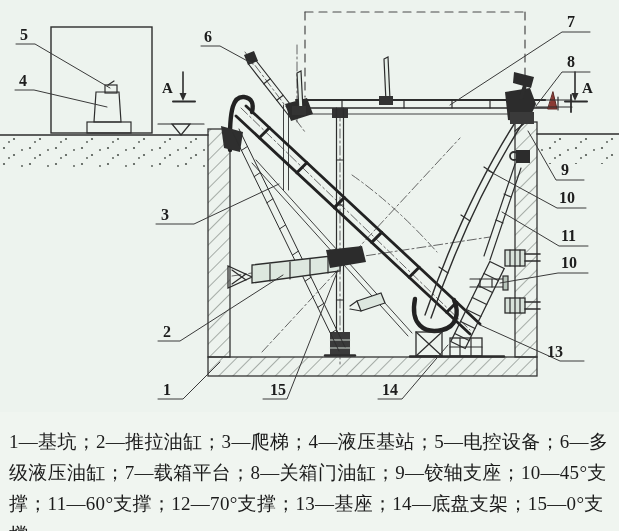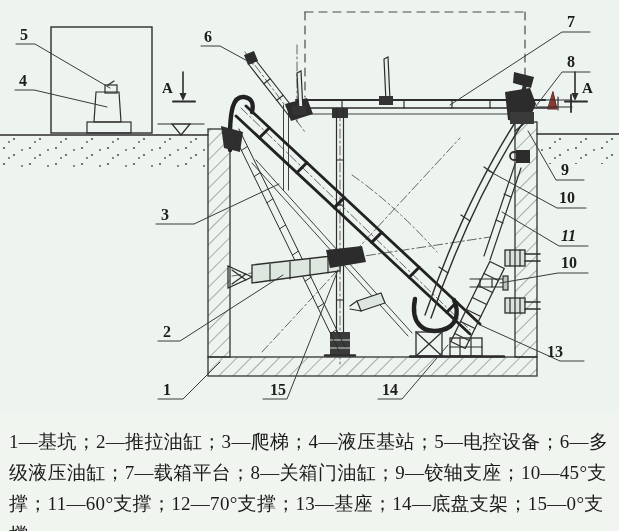--- a/index.html
+++ b/index.html
@@ -291,21 +291,21 @@
 <div class="lbl" style="left:163px;top:381px;">1</div>
 <div class="lbl" style="left:163px;top:323px;">2</div>
 <div class="lbl" style="left:161px;top:206px;">3</div>
 <div class="lbl" style="left:19px;top:72px;">4</div>
 <div class="lbl" style="left:20px;top:26px;">5</div>
 <div class="lbl" style="left:204px;top:28px;">6</div>
 <div class="lbl" style="left:567px;top:13px;">7</div>
 <div class="lbl" style="left:567px;top:53px;">8</div>
 <div class="lbl" style="left:561px;top:161px;">9</div>
 <div class="lbl" style="left:559px;top:189px;">10</div>
-<div class="lbl" style="left:561px;top:227px;font-style:italic;">11</div>
+<div class="lbl" style="left:561px;top:227px;">11</div>
 <div class="lbl" style="left:561px;top:254px;">10</div>
 <div class="lbl" style="left:547px;top:343px;">13</div>
 <div class="lbl" style="left:379px;top:381px;text-align:center;">14</div>
 <div class="lbl" style="left:264px;top:381px;text-align:right;">15</div>
 <div class="lbl sec" style="left:162px;top:79px;">A</div>
 <div class="lbl sec" style="left:582px;top:79px;">A</div>
 
 <div class="caption">1—基坑；2—推拉油缸；3—爬梯；4—液压基站；5—电控设备；6—多级液压油缸；7—载箱平台；8—关箱门油缸；9—铰轴支座；10—45°支撑；11—60°支撑；12—70°支撑；13—基座；14—底盘支架；15—0°支撑</div>
 
 </div>

